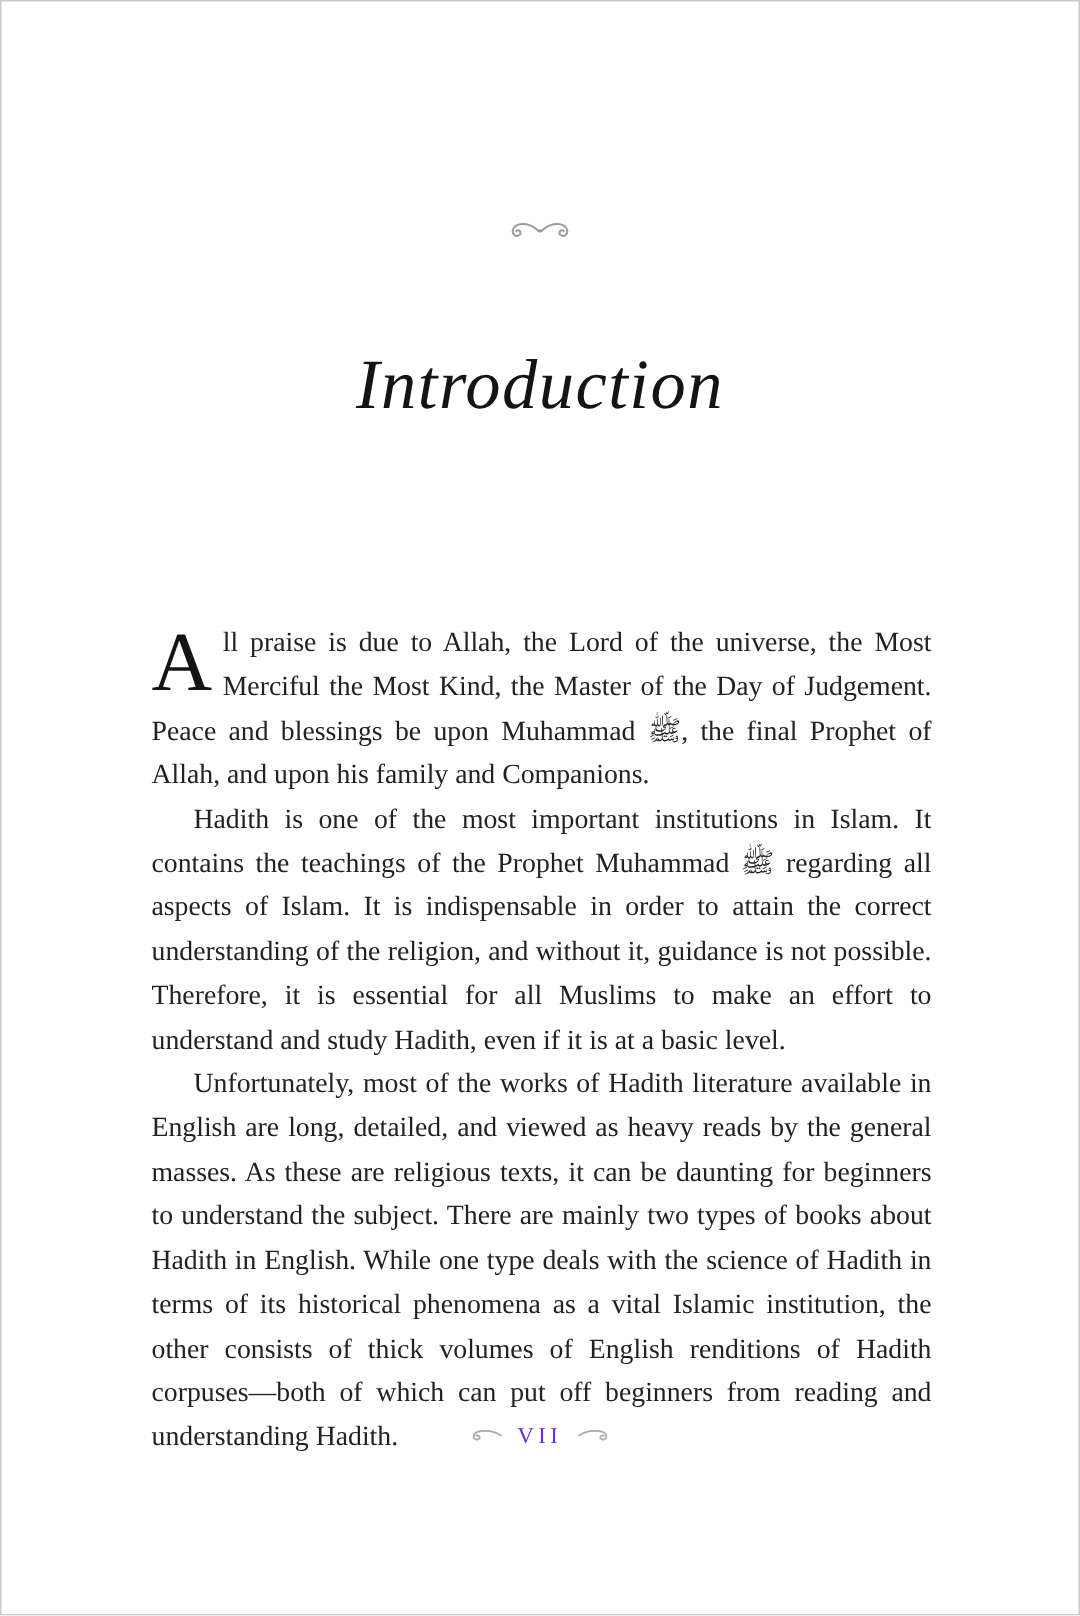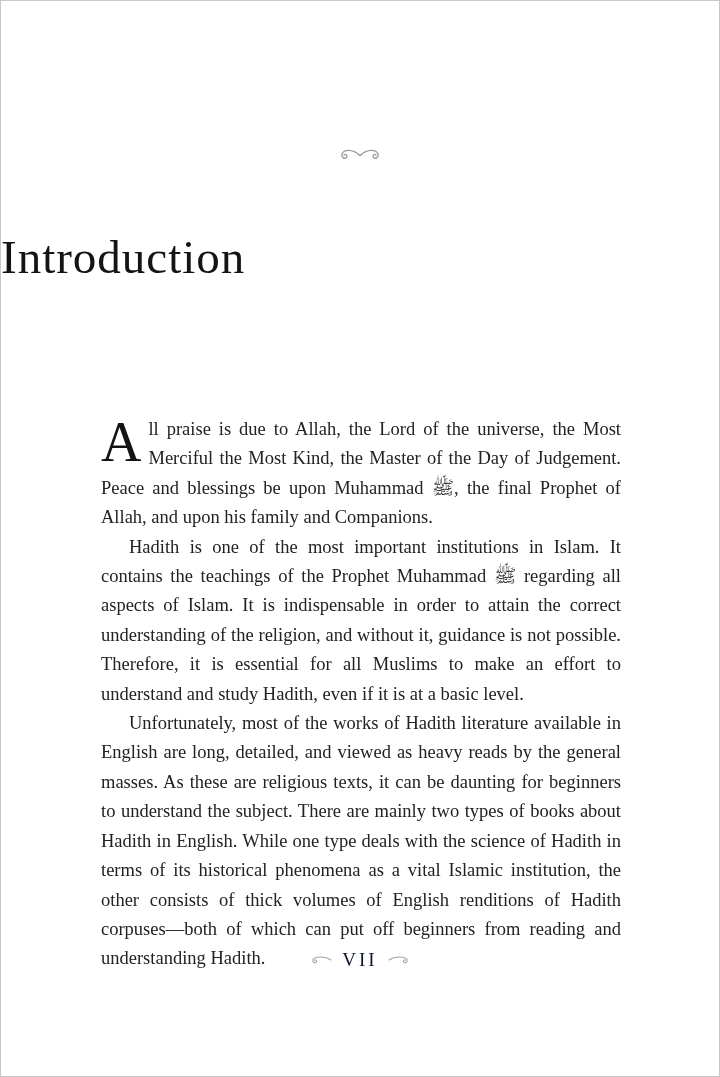--- a/index.html
+++ b/index.html
@@ -27,21 +27,22 @@
   }
   .top-ornament svg {
     display: inline-block;
     vertical-align: middle;
   }
   .page-title {
     position: absolute;
     top: 198px;
     left: 0;
     width: 100%;
-    text-align: left;
+    text-align: center;
+    font-style: italic;
     font-weight: 400;
     font-size: 47px;
     letter-spacing: 1px;
     color: #141414;
   }
   .body-block {
     position: absolute;
     top: 414px;
     left: 100px;
     width: 520px;
@@ -69,23 +70,23 @@
     left: 0;
     width: 100%;
     text-align: center;
   }
   .footer-inner {
     display: inline-flex;
     align-items: center;
     gap: 10px;
   }
   .page-number {
-    font-size: 19px;
+    font-size: 15px;
     letter-spacing: 3px;
-    color: #0f172a;
+    color: #6d28d9;
   }
   .orn-flip {
     transform: scaleX(-1);
   }
 </style>
 </head>
 <body>
 
 <div class="page">
 

